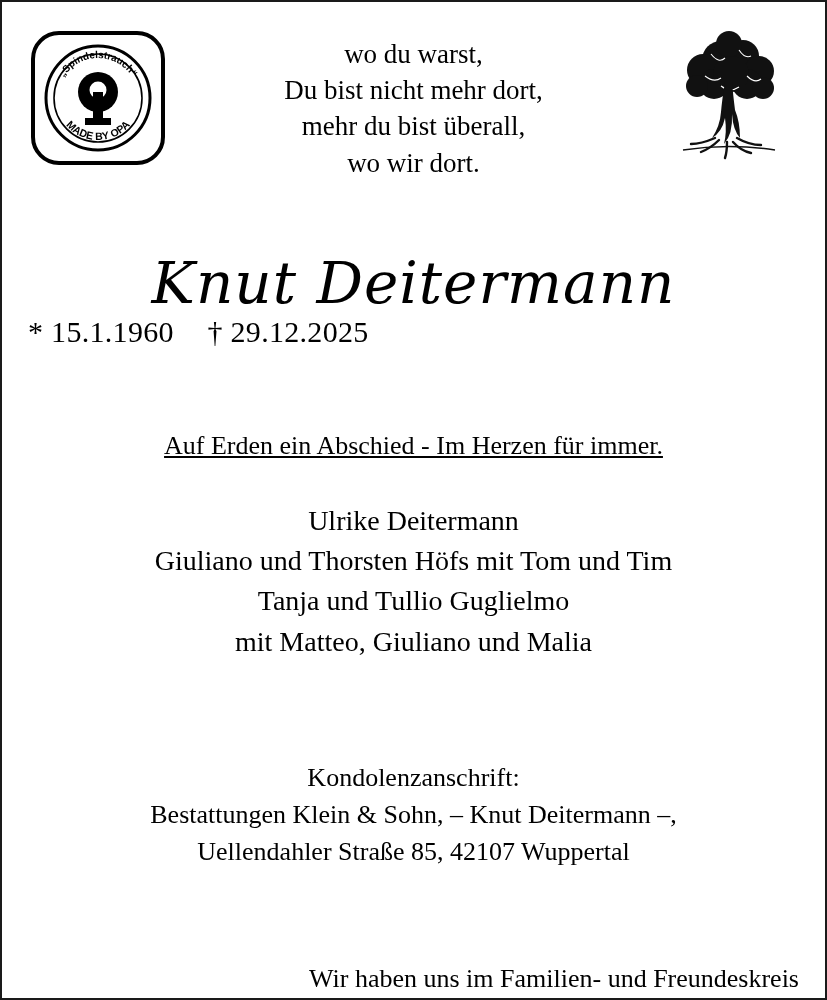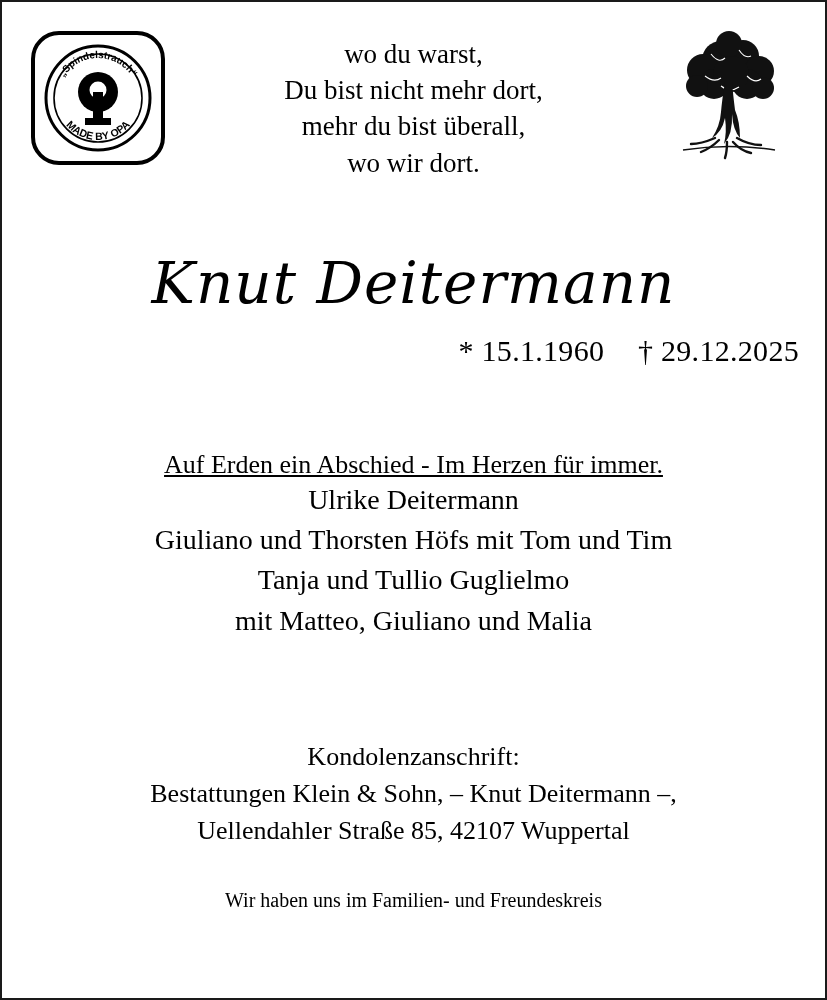--- a/index.html
+++ b/index.html
@@ -57,50 +57,51 @@
   .name {
     text-align: center;
     font-family: "DejaVu Serif", "Liberation Serif", serif;
     font-style: italic;
     font-size: 58px;
     letter-spacing: 1px;
     margin-top: 72px;
     line-height: 1.05;
   }
   .dates {
-    text-align: right;
+    text-align: left;
     font-size: 30px;
-    margin-top: 20px;
+    margin-top: 1px;
     letter-spacing: 0.3px;
   }
   .dates .sep { display: inline-block; width: 18px; }
 
   
   .motto {
     text-align: center;
     font-size: 26px;
     margin-top: 82px;
     text-decoration: underline;
   }
   .family {
     text-align: center;
     font-size: 28px;
     line-height: 1.44;
+    margin-top: 40px;
   }
   .condolence {
     text-align: center;
     font-size: 26px;
     line-height: 1.42;
     margin-top: 98px;
   }
   .closing {
-    text-align: center;
-    font-size: 20px;
+    text-align: right;
+    font-size: 26px;
     line-height: 1.42;
-    margin-top: 36px;
+    margin-top: 90px;
   }
 </style>
 </head>
 <body>
 
 <div class="page">
   <div class="inner">
 
     <div class="logo-left">
       <svg viewBox="0 0 136 136" width="136" height="136" aria-hidden="true">

